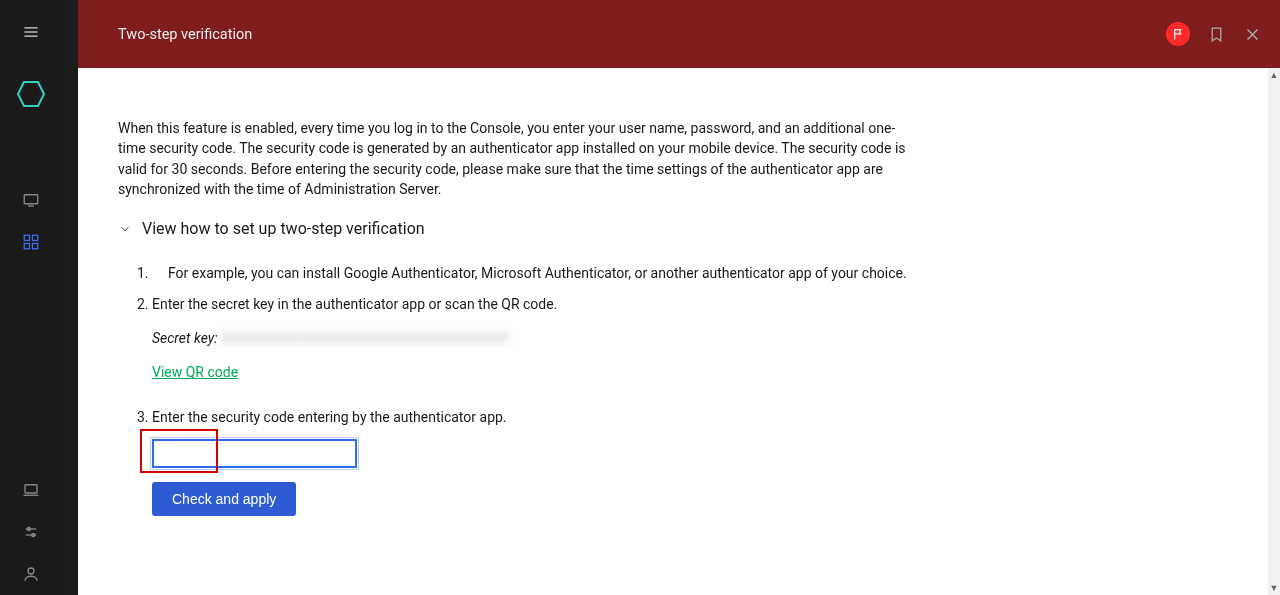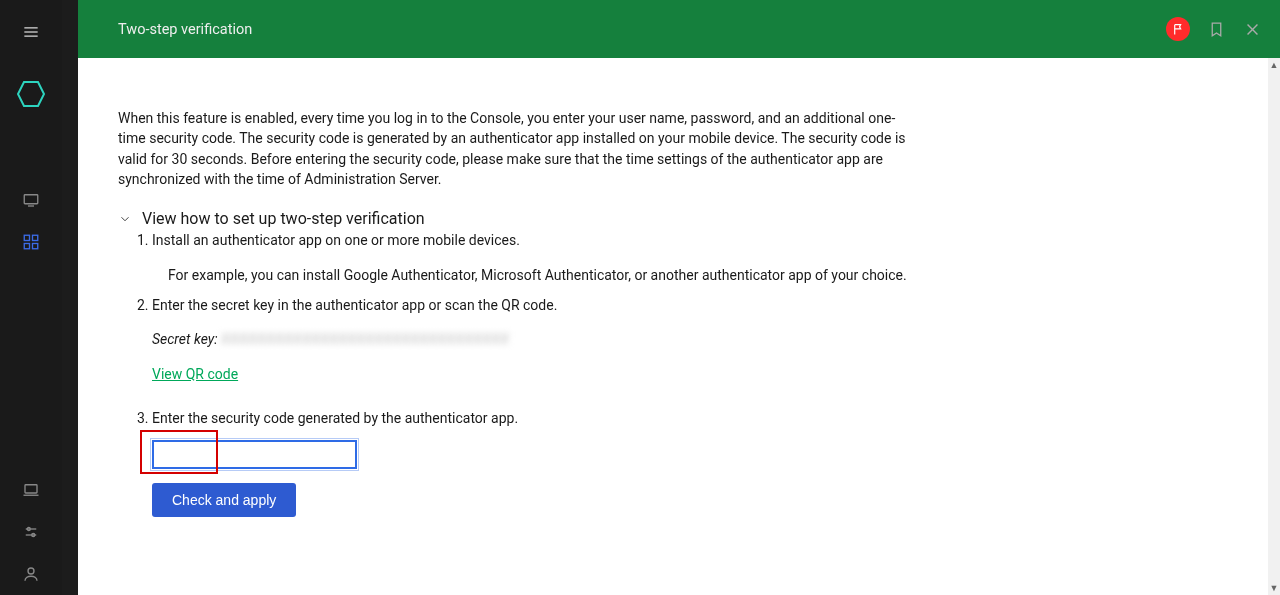--- a/index.html
+++ b/index.html
@@ -46,22 +46,22 @@
     
     .modal {
       position: absolute;
       left: 78px; top: 0;
       right: 0; bottom: 0;
       background: #fff;
       display: flex;
       flex-direction: column;
     }
     .modal-header {
-      height: 58px;
-      background: #15803d;
+      height: 68px;
+      background: #7f1d1d;
       display: flex;
       align-items: center;
       padding: 0 18px 0 40px;
       color: #eee;
       font-size: 14.5px;
     }
     .modal-header-title { flex: 1; }
     .header-actions {
       display: flex;
       align-items: center;
@@ -113,21 +113,21 @@
     }
     .vscrollbar-arrow.up { top: 0; }
     .vscrollbar-arrow.down { bottom: 0; }
     
     .body-para { margin-bottom: 15px; max-width: 800px; }
     
     .expander {
       display: flex;
       align-items: center;
       gap: 10px;
-      margin: 18px 0 0 0;
+      margin: 18px 0 23px 0;
       font-size: 16px;
       cursor: pointer;
     }
     .expander svg { width: 14px; height: 14px; stroke: #333; stroke-width: 1.6; fill: none; }
     
     .steps {
       list-style: decimal;
       margin-left: 34px;
       max-width: 800px;
     }
@@ -271,33 +271,32 @@
 
       <div class="expander">
         <svg viewBox="0 0 24 24">
             <polyline points="6 9 12 15 18 9"></polyline>
           </svg>
         <span>View how to set up two-step verification</span>
       </div>
 
       <ol class="steps">
         <li>
-          <span>Install an authenticator app on one or more mobile devices.</span>
           <div class="step-sub">For example, you can install Google Authenticator, Microsoft Authenticator, or another authenticator app of your choice.</div>
         </li>
         <li>
           <span>Enter the secret key in the authenticator app or scan the QR code.</span>
           <div class="secret-row">
             <span>Secret key:</span>
             <span class="secret-blur">XXXXXXXXXXXXXXXXXXXXXXXXXXXXXXXX</span>
           </div>
           <a class="link-green">View QR code</a>
         </li>
         <li>
-          <span>Enter the security code generated by the authenticator app.</span>
+          <span>Enter the security code entering by the authenticator app.</span>
           <div class="code-input-wrap">
             <div class="red-highlight"></div>
             <input class="code-input" type="text" value="" style="">
           </div>
           <button class="check-btn">Check and apply</button>
         </li>
       </ol>
     </div>
 
     <div class="vscrollbar">

